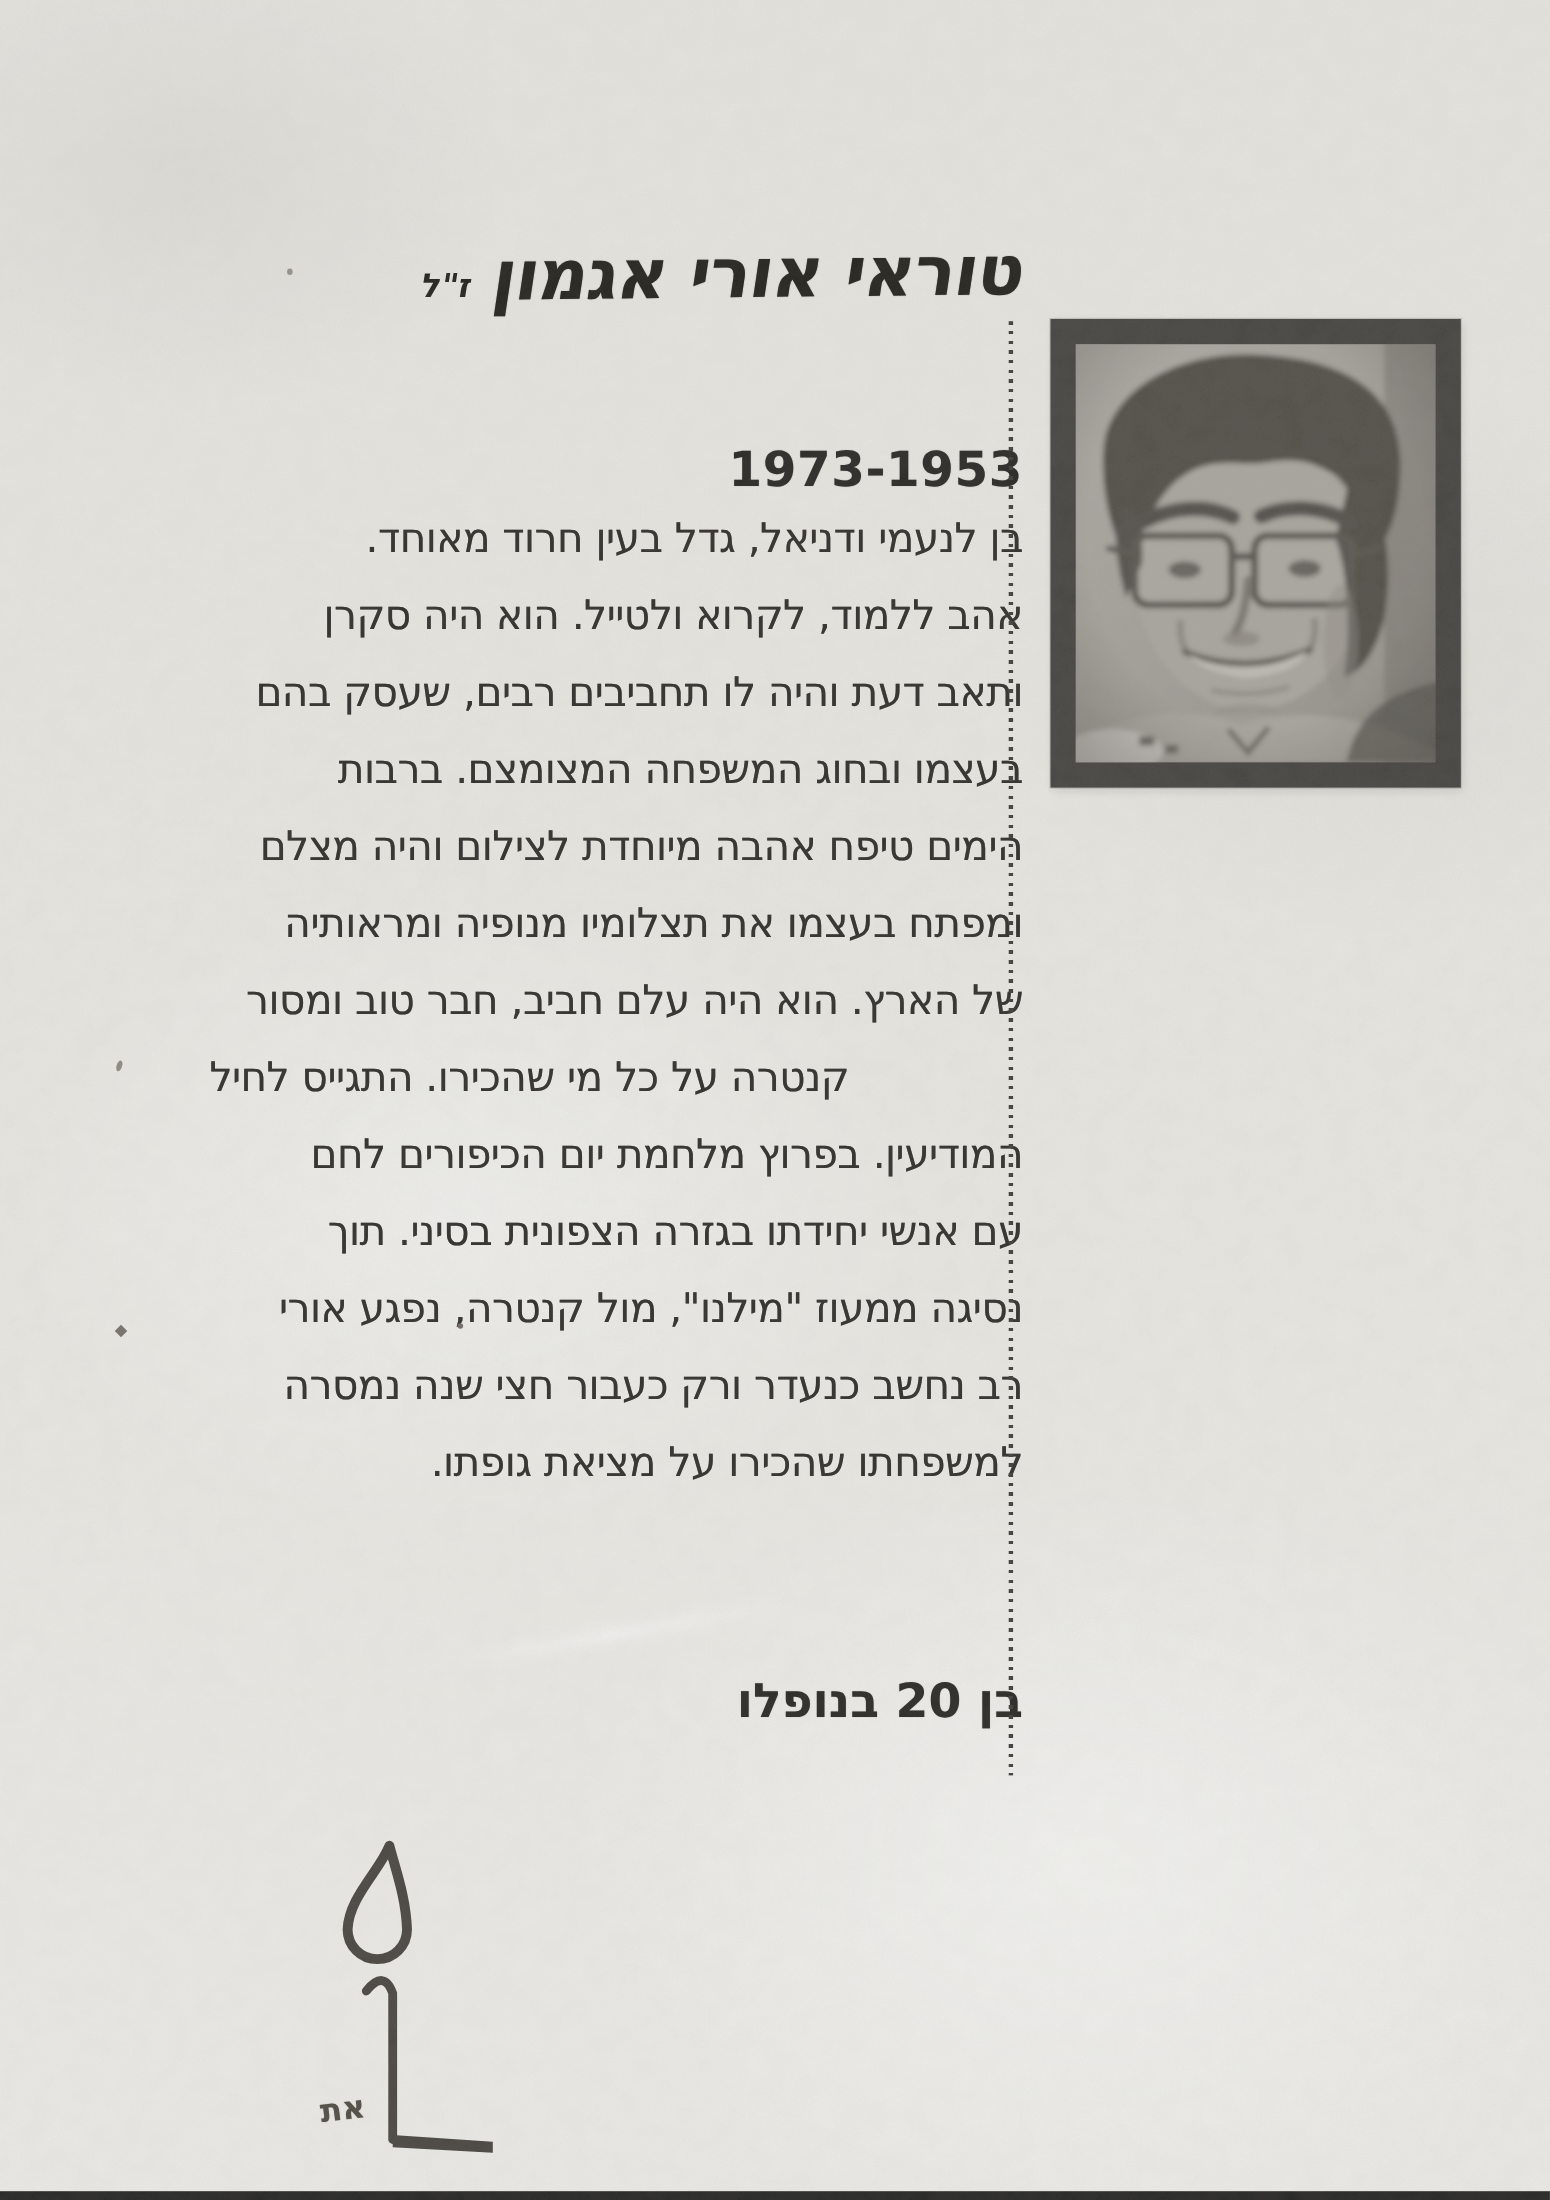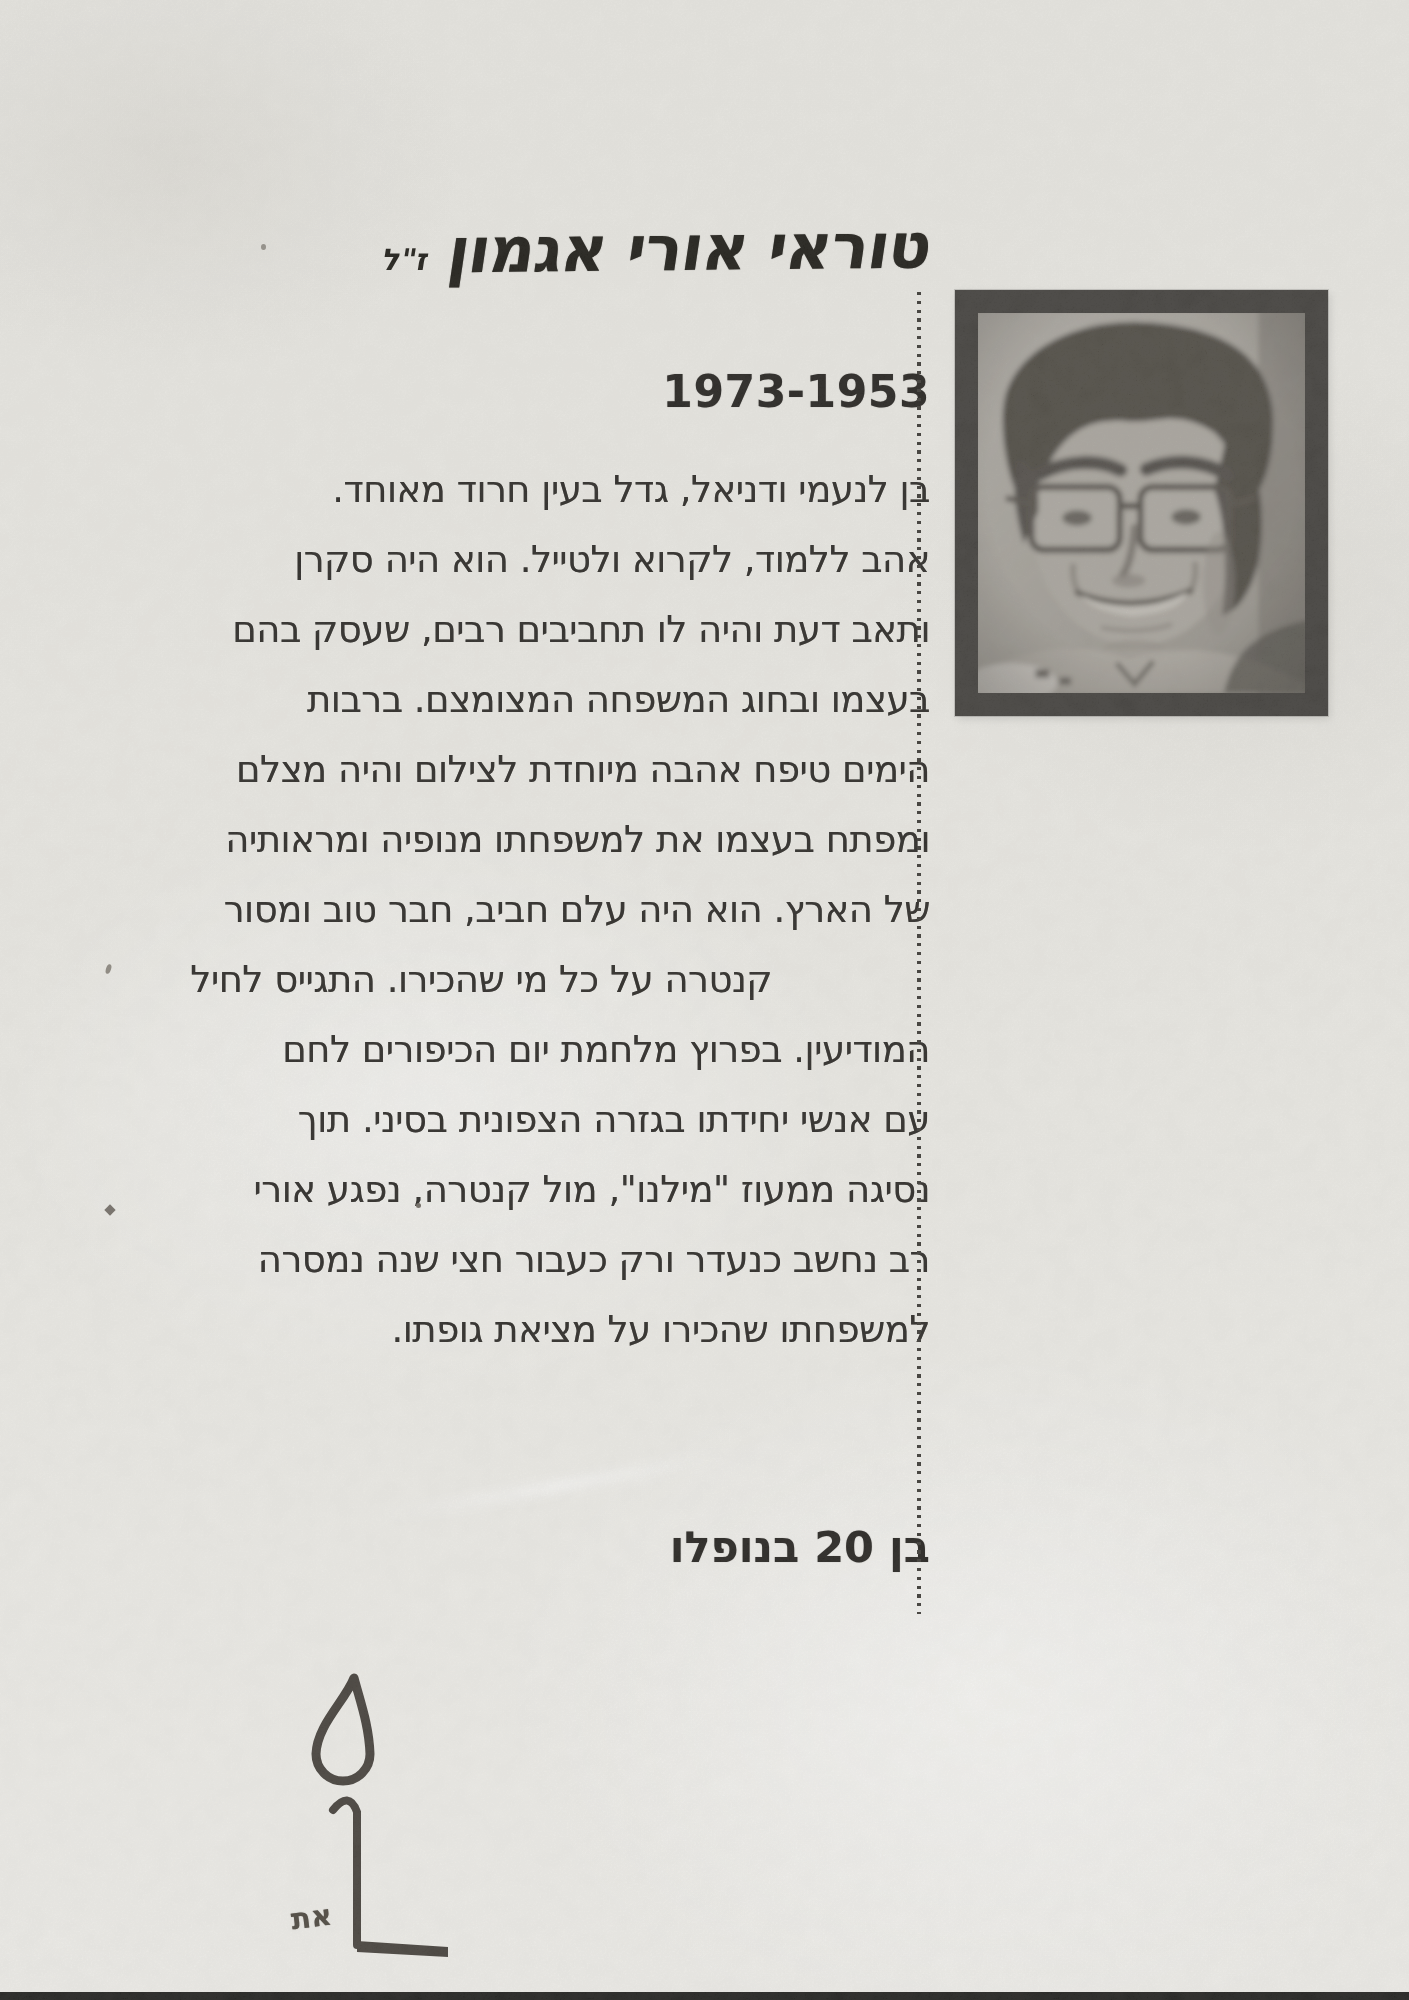--- a/index.html
+++ b/index.html
@@ -24,21 +24,21 @@
     direction:rtl;display:flex;align-items:baseline;gap:20px;
     white-space:nowrap;color:#16140f;
   }
   .title{
     font-size:63px;font-weight:800;letter-spacing:-1px;
     transform:skewX(-9deg) rotate(-0.6deg);
     text-shadow:0 0 1px rgba(22,20,15,.55);
   }
   .zal{font-size:30px;font-weight:800;transform:skewX(-9deg);}
   .years{
-    position:absolute;top:366px;right:479px;
+    position:absolute;top:402px;right:479px;
     direction:ltr;font-size:44px;font-weight:800;color:#1d1b18;
     letter-spacing:0.5px;text-shadow:0 0 1px rgba(29,27,24,.4);
   }
 
   
   .bio{
     position:absolute;top:455px;right:479px;width:820px;
     direction:rtl;text-align:right;color:#24221f;
   }
   .bio-line{
@@ -102,21 +102,21 @@
     <span class="zal">ז"ל</span>
   </div>
   <div class="years">1973-1953</div>
 
   <section class="bio">
     <div class="bio-line">בן לנעמי ודניאל, גדל בעין חרוד מאוחד.</div>
     <div class="bio-line">אהב ללמוד, לקרוא ולטייל. הוא היה סקרן</div>
     <div class="bio-line">ותאב דעת והיה לו תחביבים רבים, שעסק בהם</div>
     <div class="bio-line">בעצמו ובחוג המשפחה המצומצם. ברבות</div>
     <div class="bio-line">הימים טיפח אהבה מיוחדת לצילום והיה מצלם</div>
-    <div class="bio-line">ומפתח בעצמו את למשפחתו מנופיה ומראותיה</div>
+    <div class="bio-line">ומפתח בעצמו את תצלומיו מנופיה ומראותיה</div>
     <div class="bio-line">של הארץ. הוא היה עלם חביב, חבר טוב ומסור</div>
     <div class="bio-line">קנטרה על כל מי שהכירו. התגייס לחיל</div>
     <div class="bio-line">המודיעין. בפרוץ מלחמת יום הכיפורים לחם</div>
     <div class="bio-line">עם אנשי יחידתו בגזרה הצפונית בסיני. תוך</div>
     <div class="bio-line">נסיגה ממעוז "מילנו", מול קנטרה, נפגע אורי</div>
     <div class="bio-line">רב נחשב כנעדר ורק כעבור חצי שנה נמסרה</div>
     <div class="bio-line">למשפחתו שהכירו על מציאת גופתו.</div>
   </section>
 
   <div class="age">בן 20 בנופלו</div>

